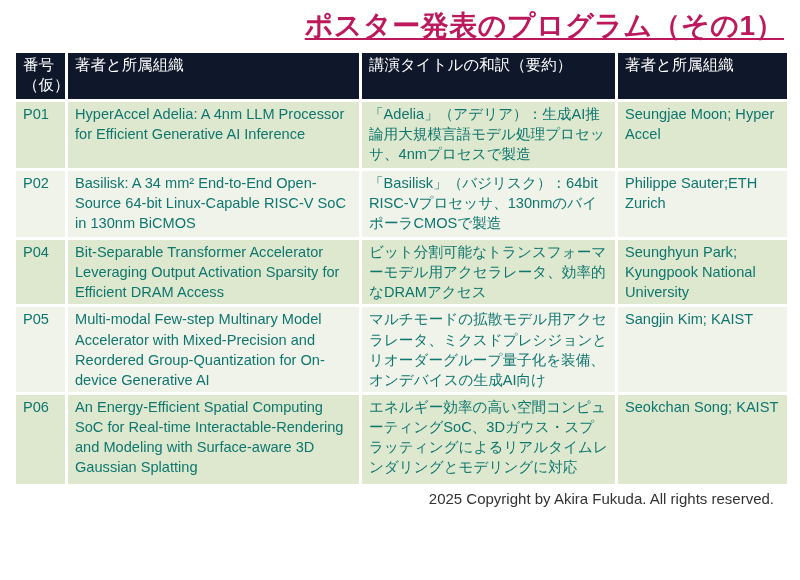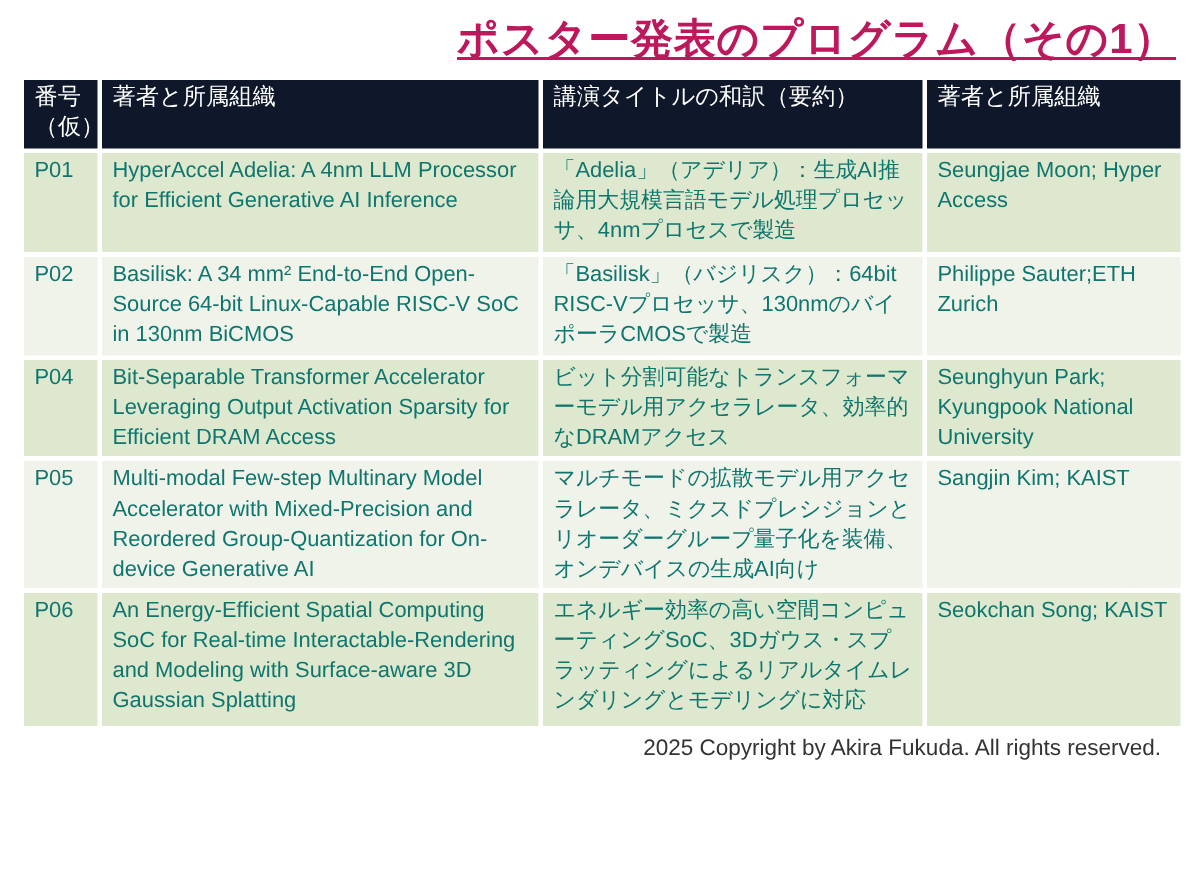--- a/index.html
+++ b/index.html
@@ -105,21 +105,21 @@
         <span class="strikeable">P01</span>
         <span class="row-note"></span>
       </td>
       <td>
         <span class="strikeable">HyperAccel Adelia: A 4nm LLM Processor for Efficient Generative AI Inference</span>
       </td>
       <td>
         <span class="strikeable">「Adelia」（アデリア）：生成AI推論用大規模言語モデル処理プロセッサ、4nmプロセスで製造</span>
       </td>
       <td>
-        <span class="strikeable">Seungjae Moon; Hyper Access</span>
+        <span class="strikeable">Seungjae Moon; Hyper Accel</span>
       </td>
     </tr>
 
     <tr>
       <td>
         <span class="strikeable">P02</span>
         <span class="row-note"></span>
       </td>
       <td>
         <span class="strikeable">Basilisk: A 34 mm² End-to-End Open-Source 64-bit Linux-Capable RISC-V SoC in 130nm BiCMOS</span>

